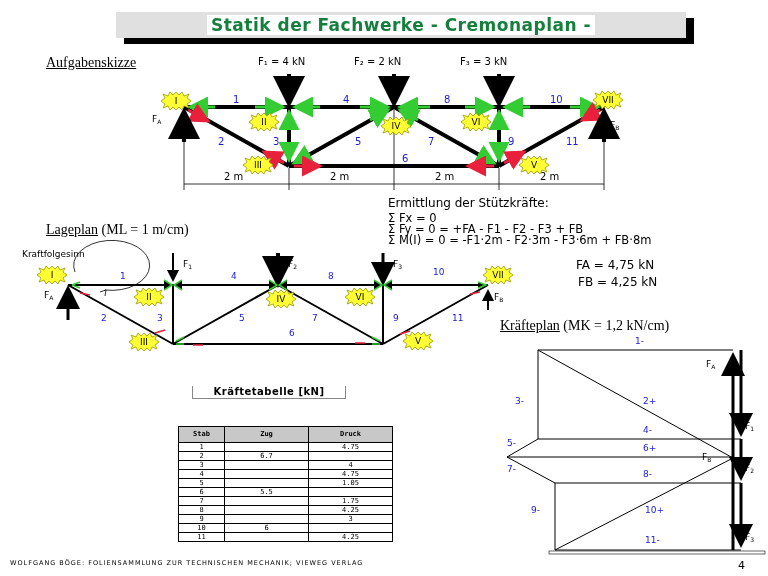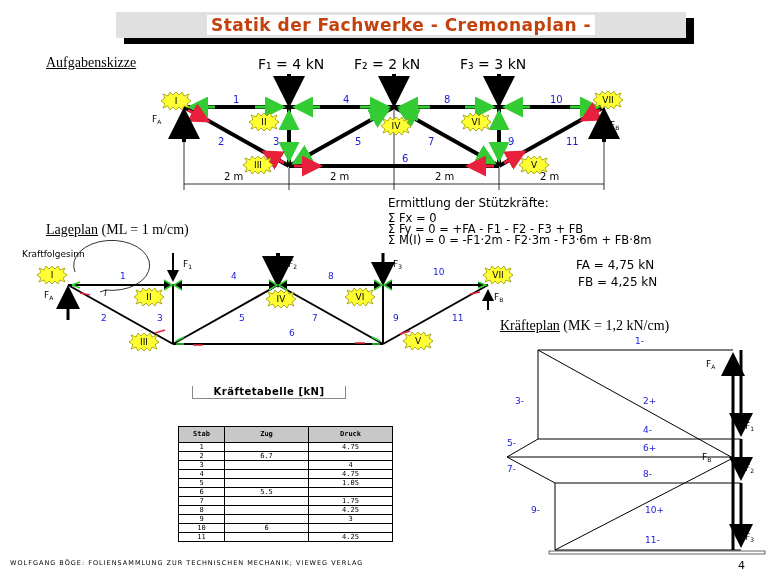--- a/index.html
+++ b/index.html
@@ -1,23 +1,23 @@
 <!DOCTYPE html>
 <html><head>
 <meta charset="utf-8">
 <style>
   html, body { margin:0; padding:0; background:#fff; }
   body { width:768px; height:576px; position:relative; overflow:hidden; font-family:"Liberation Sans", sans-serif; }
   .abs { position:absolute; }
   .title-shadow { position:absolute; left:124px; top:18px; width:570px; height:26px; background:#000; }
   .title-box { position:absolute; left:116px; top:12px; width:570px; height:26px; background:#e0e0e0; display:flex; align-items:center; justify-content:center; }
-  .title-text { background:#fff; padding:0 4px; font-family:"DejaVu Sans", sans-serif; font-weight:bold; font-size:17px; letter-spacing:0.5px; color:#c2410c; }
+  .title-text { background:#fff; padding:0 4px; font-family:"DejaVu Sans", sans-serif; font-weight:bold; font-size:17px; letter-spacing:0.5px; color:#15803d; }
   .heading { font-family:"Liberation Serif", serif; font-size:14px; color:#000; white-space:nowrap; }
   .heading u { text-decoration:underline; }
-  .txt { font-family:"DejaVu Sans", sans-serif; font-size:14px; color:#000; white-space:nowrap; }
+  .txt { font-family:"DejaVu Sans", sans-serif; font-size:10px; color:#000; white-space:nowrap; }
   .eq { font-family:"DejaVu Sans", sans-serif; font-size:11.5px; color:#000; white-space:nowrap; line-height:13px; }
   .res { font-family:"DejaVu Sans", sans-serif; font-size:12px; color:#000; white-space:nowrap; }
   .table-title { position:absolute; left:192px; top:386px; width:152px; height:12px; border-left:1px solid #888; border-right:1px solid #888; border-bottom:1px solid #888; font-family:"DejaVu Sans", sans-serif; font-weight:bold; font-size:10px; text-align:center; line-height:11px; letter-spacing:0.5px; }
   table.kt { position:absolute; left:178px; top:426px; border-collapse:collapse; font-family:"DejaVu Sans Mono", monospace; font-size:7px; }
   table.kt th { background:#c8c8c8; font-weight:bold; border:1px solid #000; height:7px; padding:4px; line-height:7px; }
   table.kt td { border:1px solid #000; height:8px; padding:0; line-height:8px; text-align:center; }
   .footer { position:absolute; left:10px; top:559px; font-family:"DejaVu Sans", sans-serif; font-size:6.5px; letter-spacing:1px; color:#000; }
   .page-num { position:absolute; left:738px; top:559px; font-family:"DejaVu Sans", sans-serif; font-size:11px; }
   svg text { font-family:"DejaVu Sans", sans-serif; }
 </style>

